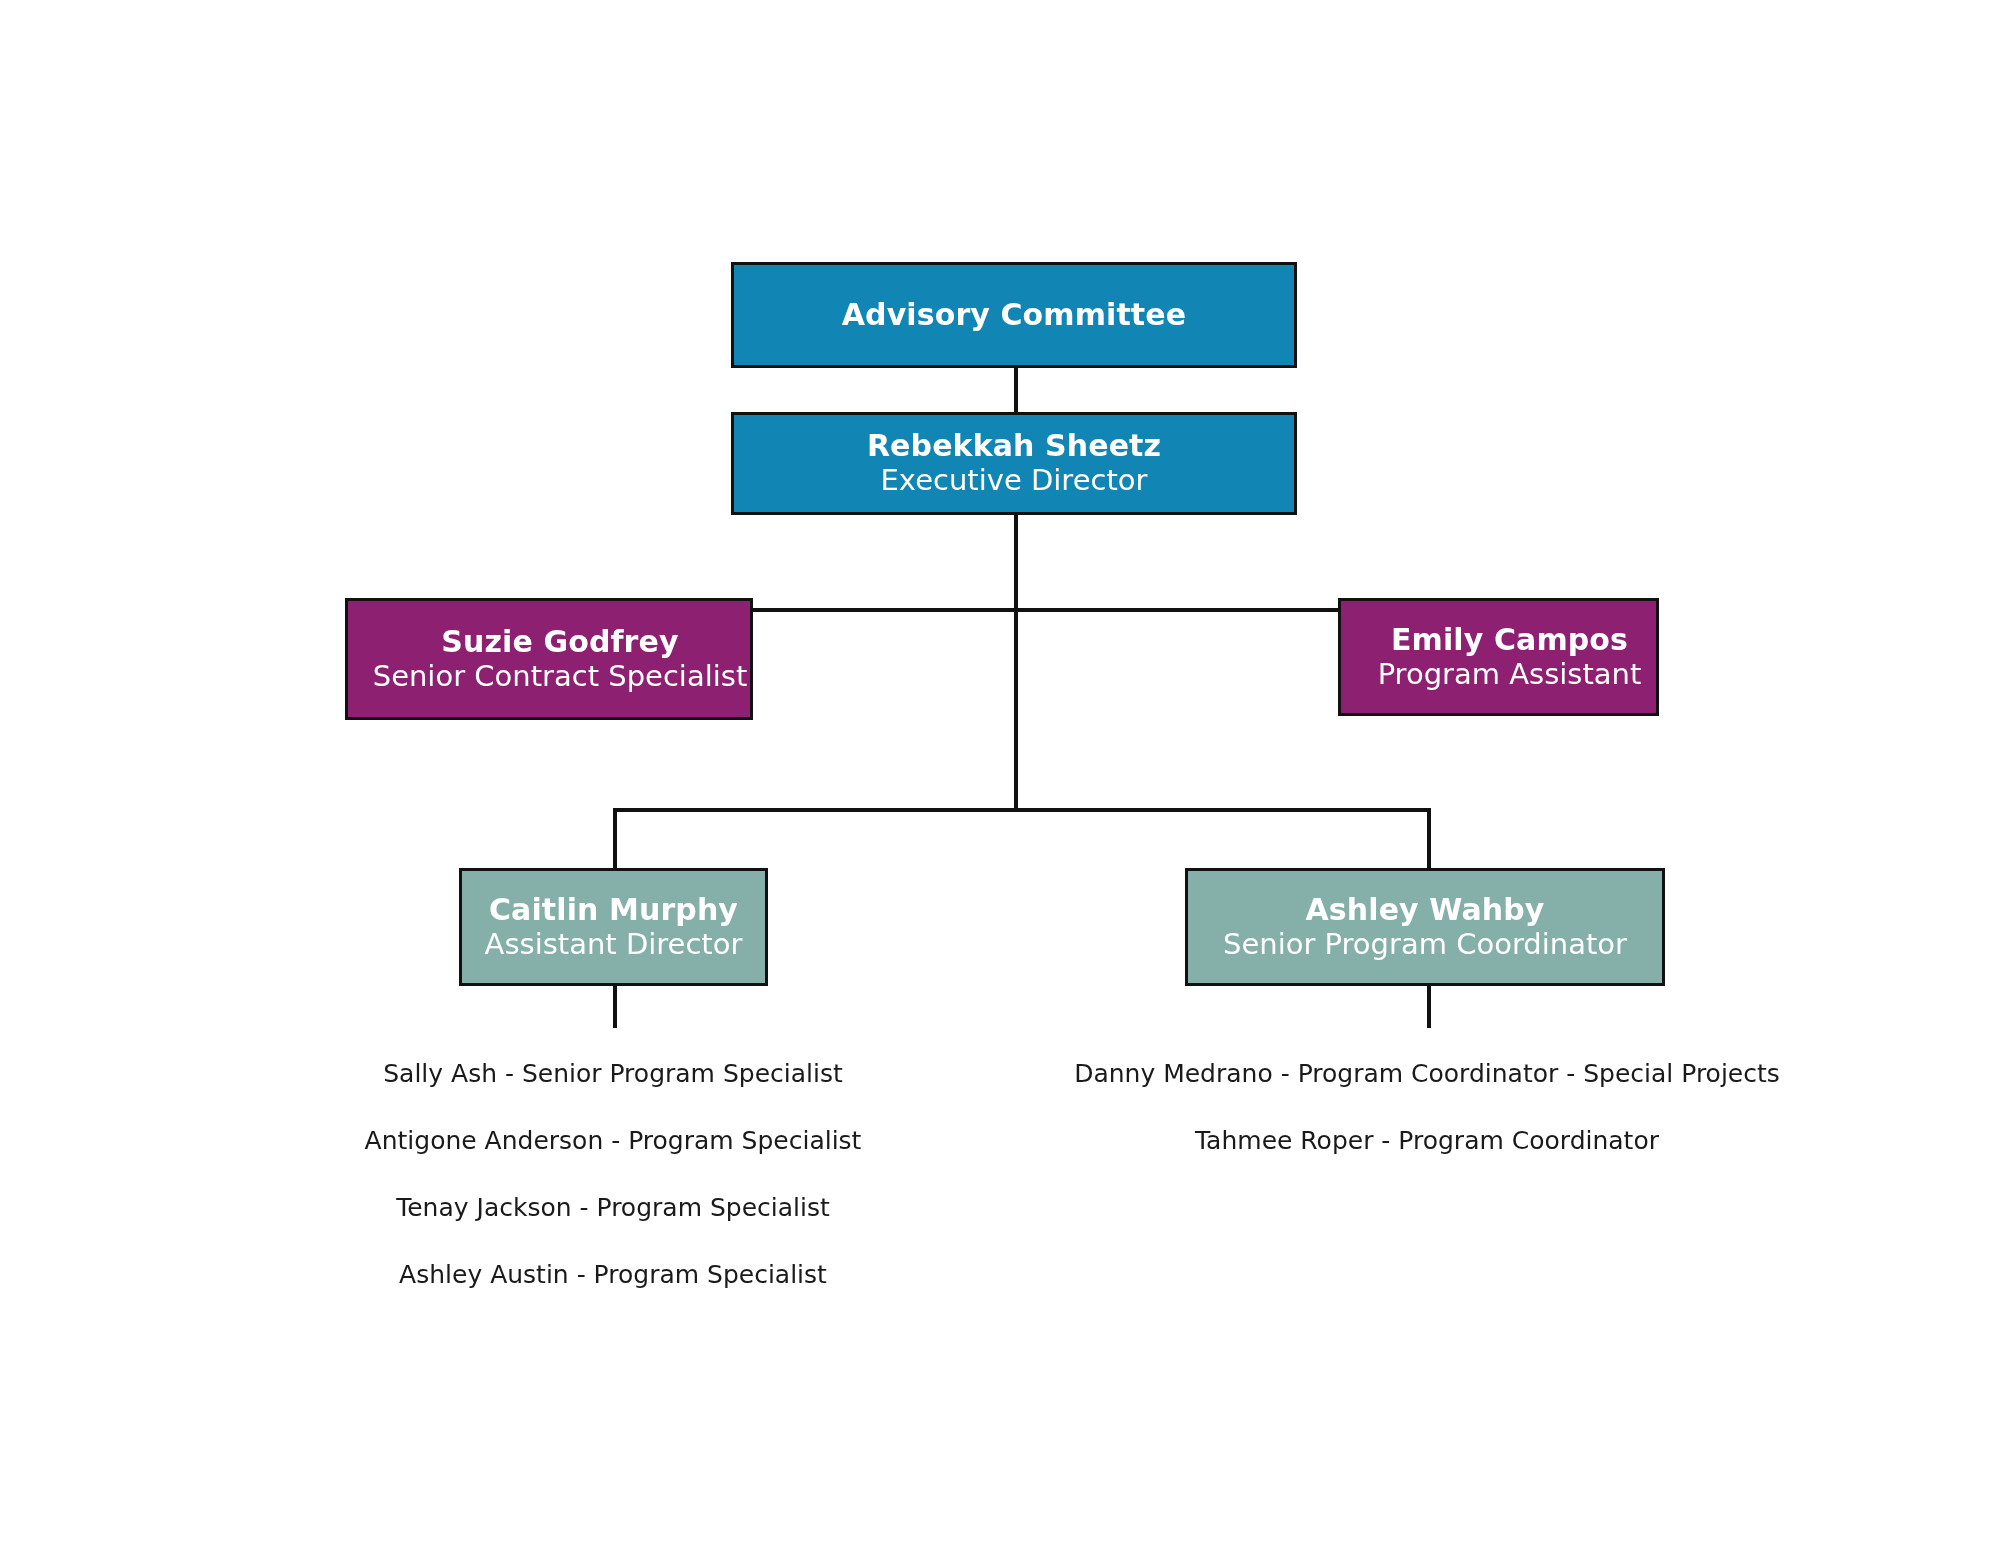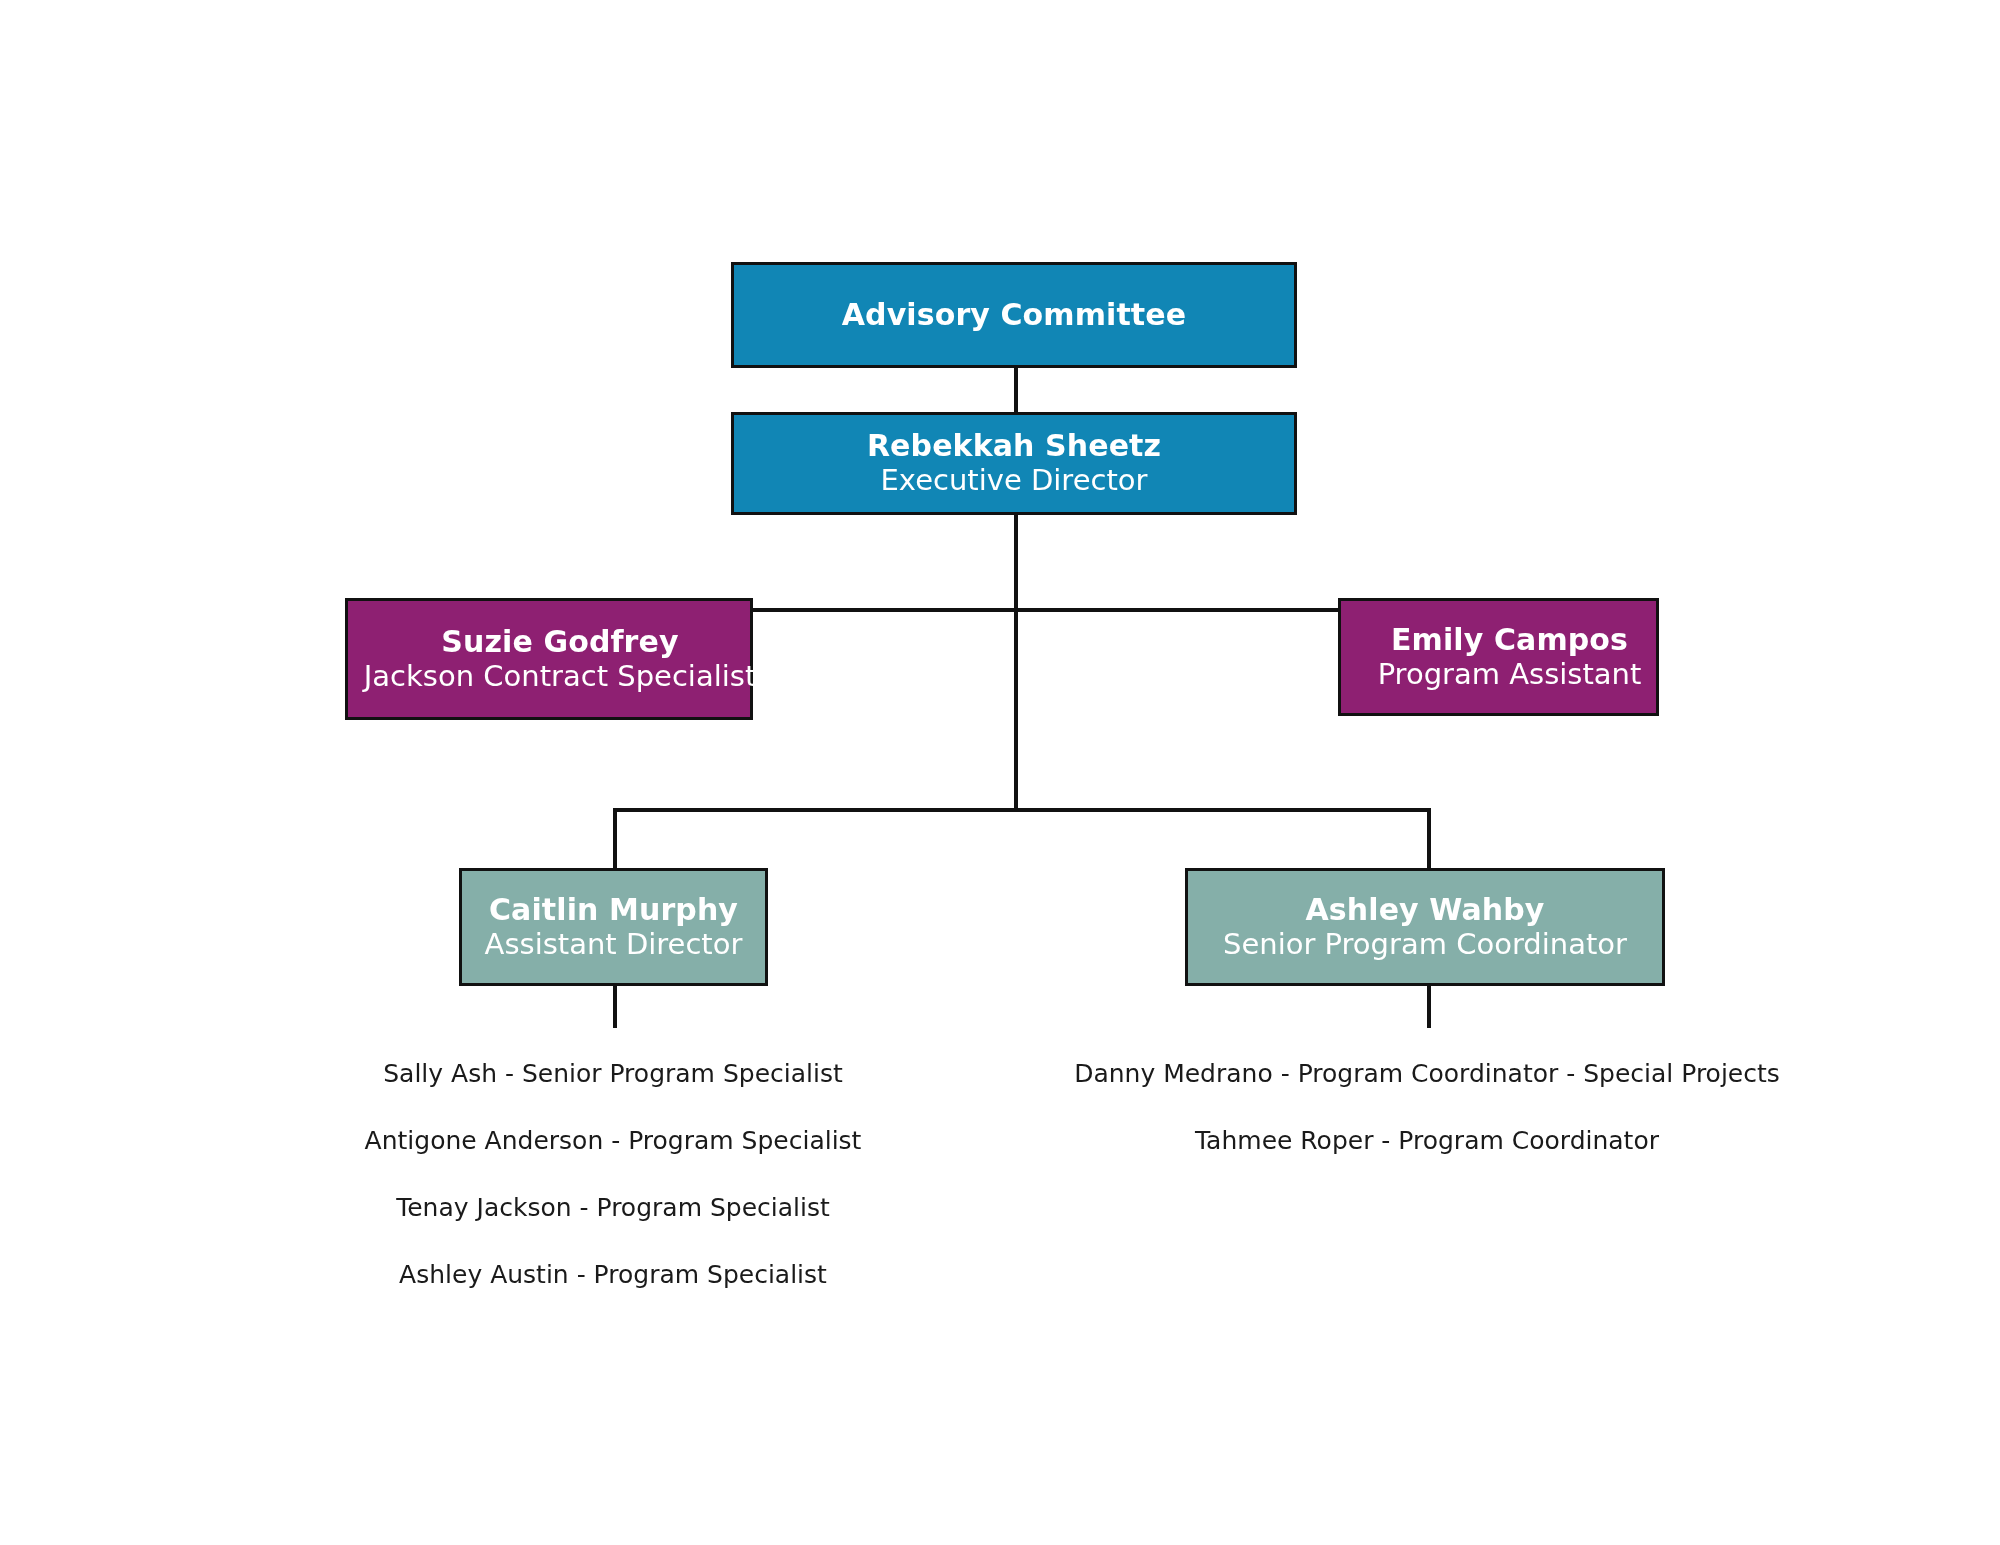--- a/index.html
+++ b/index.html
@@ -109,21 +109,21 @@
     <span class="node-name">Advisory Committee</span>
   </div>
 
   <div class="node blue" style="left:731px; top:412px; width:566px; height:103px;">
     <span class="node-name">Rebekkah Sheetz</span>
     <span class="node-title">Executive Director</span>
   </div>
 
   <div class="node purple" style="left:345px; top:598px; width:408px; height:122px;">
     <span class="node-name">Suzie Godfrey</span>
-    <span class="node-title">Jackson Contract Specialist</span>
+    <span class="node-title">Senior Contract Specialist</span>
   </div>
 
   <div class="node purple" style="left:1338px; top:598px; width:321px; height:118px;">
     <span class="node-name">Emily Campos</span>
     <span class="node-title">Program Assistant</span>
   </div>
 
   <div class="node sage" style="left:1185px; top:868px; width:480px; height:118px;">
     <span class="node-name">Ashley Wahby</span>
     <span class="node-title">Senior Program Coordinator</span>

